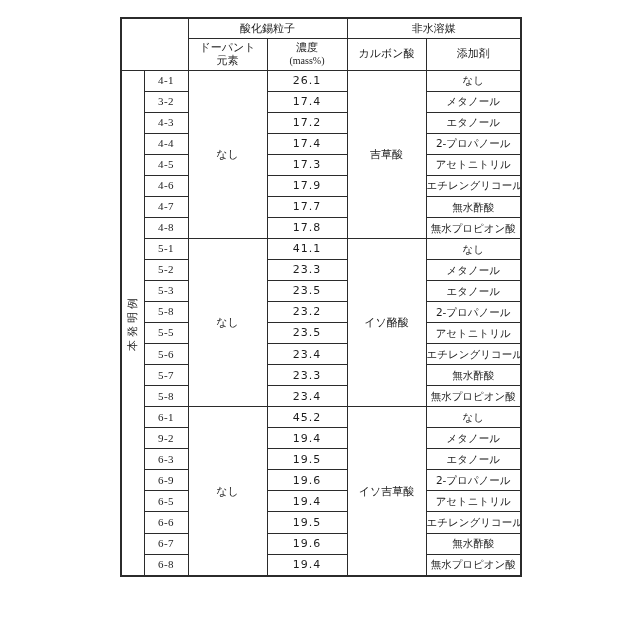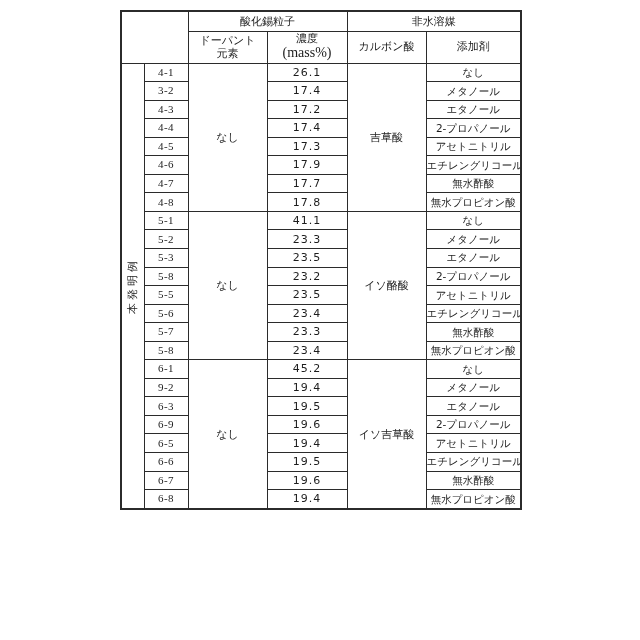--- a/index.html
+++ b/index.html
@@ -11,41 +11,41 @@
     position: relative;
     width: 640px;
     height: 640px;
     background: #ffffff;
     font-family: "DejaVu Sans", "Liberation Sans", sans-serif;
     color: #1c1c1c;
   }
   table.patent-table {
     position: absolute;
     left: 120px;
-    top: 10px;
+    top: 17px;
     width: 400px;
-    height: 500px;
+    height: 560px;
     border-collapse: collapse;
     table-layout: fixed;
     border: 2px solid #2b2b2b;
   }
   .patent-table td, .patent-table th {
     border: 1px solid #2b2b2b;
     padding: 0;
     text-align: center;
     vertical-align: middle;
     font-weight: normal;
     font-size: 11px;
     line-height: 1.2;
     overflow: hidden;
     white-space: nowrap;
   }
   .patent-table thead tr.group-row { height: 20px; }
   .patent-table thead tr.header-row { height: 32px; font-family: Liberation Serif, serif; }
-  .patent-table .unit { font-size: 14px; }
+  .patent-table .unit { font-size: 10px; }
   .patent-table td.num { letter-spacing: 1px; margin-top: 46px; }
   .patent-table td.id { letter-spacing: 0.5px; font-family: Liberation Serif, serif; }
   .patent-table td.additive { font-size: 10.5px; }
   td.vert-cell { position: relative; }
   .vert-label {
     position: absolute;
     left: 50%;
     top: 50%;
     transform: translate(-50%, -50%) rotate(-90deg);
     white-space: nowrap;

